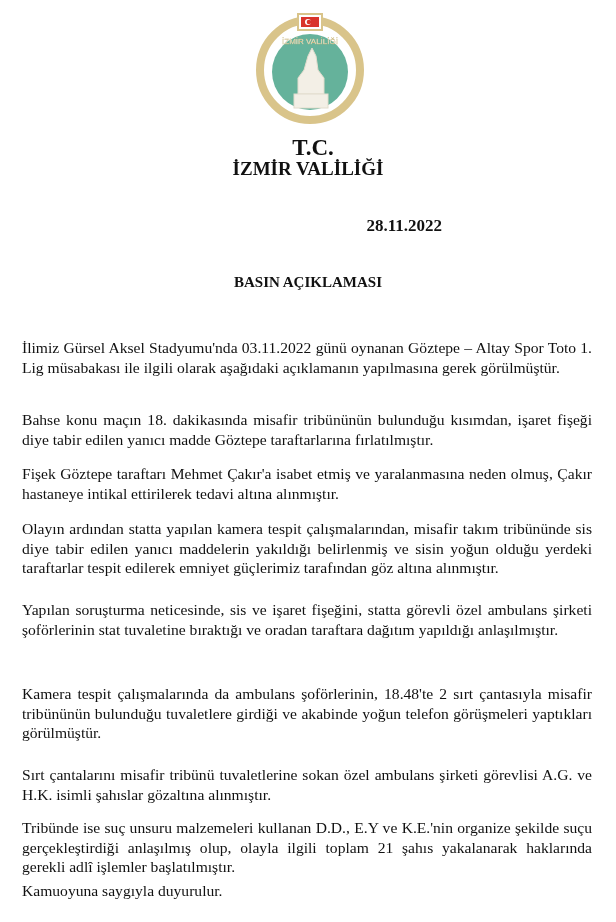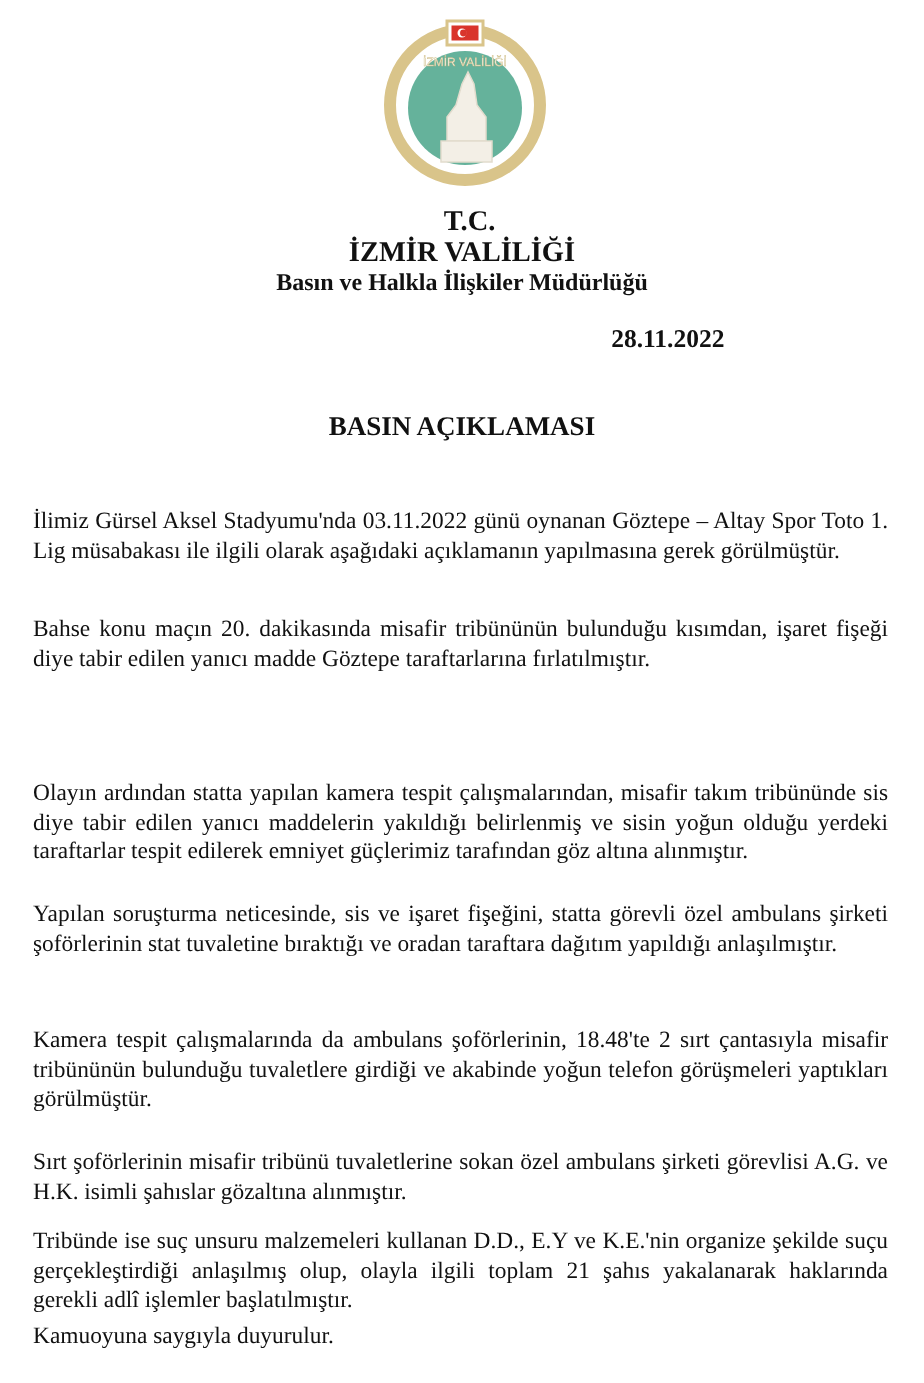--- a/index.html
+++ b/index.html
@@ -1,27 +1,27 @@
 <!DOCTYPE html>
 <html><head>
   <meta charset="utf-8">
   <style>
     html, body { margin: 0; padding: 0; }
     body {
       width: 616px; height: 922px; background: #ffffff; overflow: hidden;
       font-family: "Liberation Serif", "DejaVu Serif", serif; color: #111;
     }
-    .page { position: relative; width: 492px; height: 922px; padding-left: 41px; }
+    .page { position: relative; width: 492px; height: 922px; }
     .seal { position: absolute; left: 254px; top: 12px; width: 112px; height: 112px; }
     .header { position: absolute; left: 0; top: 138px; width: 616px; text-align: center; font-weight: bold; }
-    .header .l1 { font-size: 19px; line-height: 20px; margin-left: 10px; }
+    .header .l1 { font-size: 23px; line-height: 20px; margin-left: 10px; }
     .header .l2 { font-size: 19px; line-height: 21px; }
     .header .l3 { font-size: 16px; line-height: 20px; }
     .date { position: absolute; right: 50px; top: 216px; font-size: 17px; font-weight: bold; font-family: Liberation Serif, serif; }
-    .title { position: absolute; left: 0; top: 274px; width: 616px; text-align: center; font-size: 18px; font-weight: bold; }
+    .title { position: absolute; left: 0; top: 274px; width: 616px; text-align: center; font-size: 15px; font-weight: bold; }
     .body { position: absolute; left: 22px; top: 338px; width: 570px; font-size: 15.6px; line-height: 19.5px; }
     .para { margin: 0; text-align: justify; }
     .p0 { top: 338px; } .p1 { top: 410px; } .p2 { top: 464px; } .p3 { top: 519px; }
     .p4 { top: 600px; } .p5 { top: 684px; } .p6 { top: 765px; } .p7 { top: 818px; }
     .p8 { top: 881px; }
   </style>
 </head>
 <body>
 
 <div class="page">
@@ -34,29 +34,29 @@
     <circle cx="54" cy="10" r="3" fill="#ffffff"></circle>
     <circle cx="55" cy="10" r="2.3" fill="#d9342b"></circle>
     <path d="M44 82 L44 66 L50 58 L54 44 L58 36 L62 44 L64 58 L70 66 L70 82 Z" fill="#f3efe6" stroke="#e2dccd"></path>
     <rect x="40" y="82" width="34" height="14" fill="#f3efe6" stroke="#e2dccd"></rect>
     <text x="56" y="32" font-size="8" text-anchor="middle" fill="#ffffff" stroke="#c9b578" stroke-width="0.3" font-family="Liberation Sans, sans-serif">İZMİR VALİLİĞİ</text>
   </svg>
 
   <div class="header">
     <div class="l1">T.C.</div>
     <div class="l2">İZMİR VALİLİĞİ</div>
-    <div class="l3">Basın ve Halkla İlişkiler Müdürlüğü</div>
   </div>
 
   <div class="date">28.11.2022</div>
 
   <div class="title">BASIN AÇIKLAMASI</div>
 
   <p class="body para p0">İlimiz Gürsel Aksel Stadyumu'nda 03.11.2022 günü oynanan Göztepe – Altay Spor Toto 1. Lig müsabakası ile ilgili olarak aşağıdaki açıklamanın yapılmasına gerek görülmüştür.</p>
-  <p class="body para p1">Bahse konu maçın 20. dakikasında misafir tribününün bulunduğu kısımdan, işaret fişeği diye tabir edilen yanıcı madde Göztepe taraftarlarına fırlatılmıştır.</p>
+  <p class="body para p1">Bahse konu maçın 18. dakikasında misafir tribününün bulunduğu kısımdan, işaret fişeği diye tabir edilen yanıcı madde Göztepe taraftarlarına fırlatılmıştır.</p>
+  <p class="body para p2">Fişek Göztepe taraftarı Mehmet Çakır'a isabet etmiş ve yaralanmasına neden olmuş, Çakır hastaneye intikal ettirilerek tedavi altına alınmıştır.</p>
   <p class="body para p4">Yapılan soruşturma neticesinde, sis ve işaret fişeğini, statta görevli özel ambulans şirketi şoförlerinin stat tuvaletine bıraktığı ve oradan taraftara dağıtım yapıldığı anlaşılmıştır.</p>
   <p class="body para p3">Olayın ardından statta yapılan kamera tespit çalışmalarından, misafir takım tribününde sis diye tabir edilen yanıcı maddelerin yakıldığı belirlenmiş ve sisin yoğun olduğu yerdeki taraftarlar tespit edilerek emniyet güçlerimiz tarafından göz altına alınmıştır.</p>
   <p class="body para p5">Kamera tespit çalışmalarında da ambulans şoförlerinin, 18.48'te 2 sırt çantasıyla misafir tribününün bulunduğu tuvaletlere girdiği ve akabinde yoğun telefon görüşmeleri  yaptıkları görülmüştür.</p>
-  <p class="body para p6">Sırt şoförlerinin misafir tribünü tuvaletlerine sokan özel ambulans şirketi görevlisi A.G. ve H.K. isimli şahıslar gözaltına alınmıştır.</p>
+  <p class="body para p6">Sırt çantalarını misafir tribünü tuvaletlerine sokan özel ambulans şirketi görevlisi A.G. ve H.K. isimli şahıslar gözaltına alınmıştır.</p>
   <p class="body para p7">Tribünde ise suç unsuru malzemeleri kullanan D.D., E.Y ve K.E.'nin organize şekilde suçu gerçekleştirdiği anlaşılmış olup, olayla ilgili toplam 21 şahıs yakalanarak haklarında gerekli adlî işlemler başlatılmıştır.</p>
   <p class="body para p8">Kamuoyuna saygıyla duyurulur.</p>
 
 </div>
 
 </body></html>

